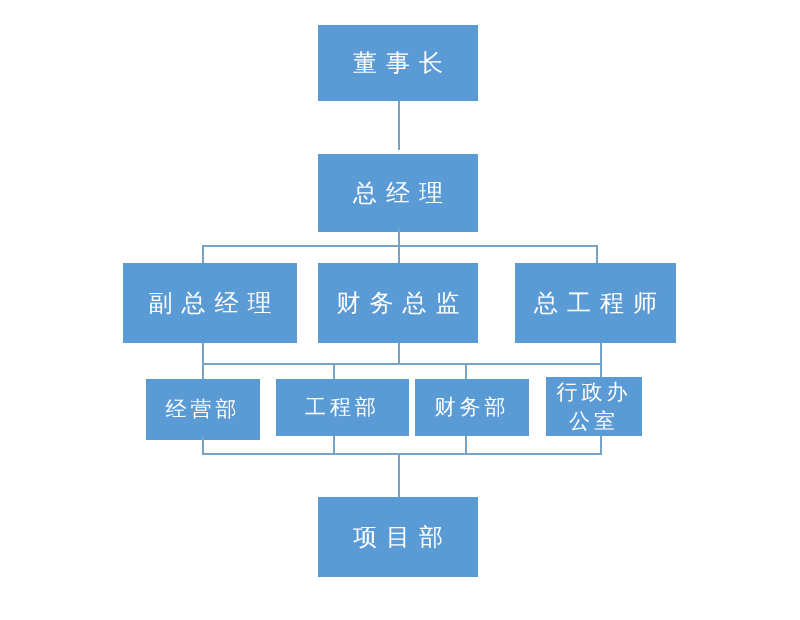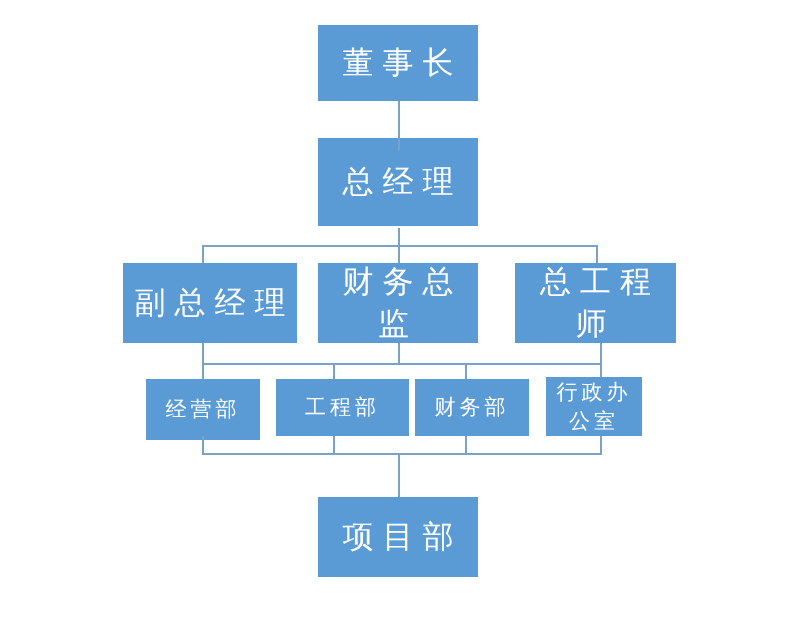--- a/index.html
+++ b/index.html
@@ -22,21 +22,21 @@
     background: var(--node-fill);
     color: var(--node-text);
     display: flex;
     align-items: center;
     justify-content: center;
     text-align: center;
     box-sizing: border-box;
     line-height: 1.35;
   }
   .node-lg {
-    font-size: 31px;
+    font-size: 24px;
     letter-spacing: 9px;
     text-indent: 9px;
   }
   .node-sm {
     font-size: 21px;
     letter-spacing: 4px;
     padding: 0 10px;
   }
   .vline, .hline {
     position: absolute;
@@ -45,21 +45,21 @@
   .vline { width: 2px; }
   .hline { height: 2px; }
 </style>
 </head>
 <body>
 
 <div id="canvas">
 
   <div class="node node-lg" style="left:318px; top:25px; width:160px; height:76px;">董事长</div>
 
-  <div class="node node-lg" style="left:318px; top:138px; width:160px; height:88px;">总经理</div>
+  <div class="node node-lg" style="left:318px; top:154px; width:160px; height:78px;">总经理</div>
 
   <div class="node node-lg" style="left:123px; top:263px; width:174px; height:80px;">副总经理</div>
   <div class="node node-lg" style="left:515px; top:263px; width:161px; height:80px;">总工程师</div>
   <div class="node node-lg" style="left:318px; top:263px; width:160px; height:80px;">财务总监</div>
 
   <div class="node node-sm" style="left:146px; top:379px; width:114px; height:61px;">经营部</div>
   <div class="node node-sm" style="left:276px; top:379px; width:133px; height:57px;">工程部</div>
   <div class="node node-sm" style="left:415px; top:379px; width:114px; height:57px;">财务部</div>
   <div class="node node-sm" style="left:546px; top:377px; width:96px; height:59px;">行政办公室</div>
 

